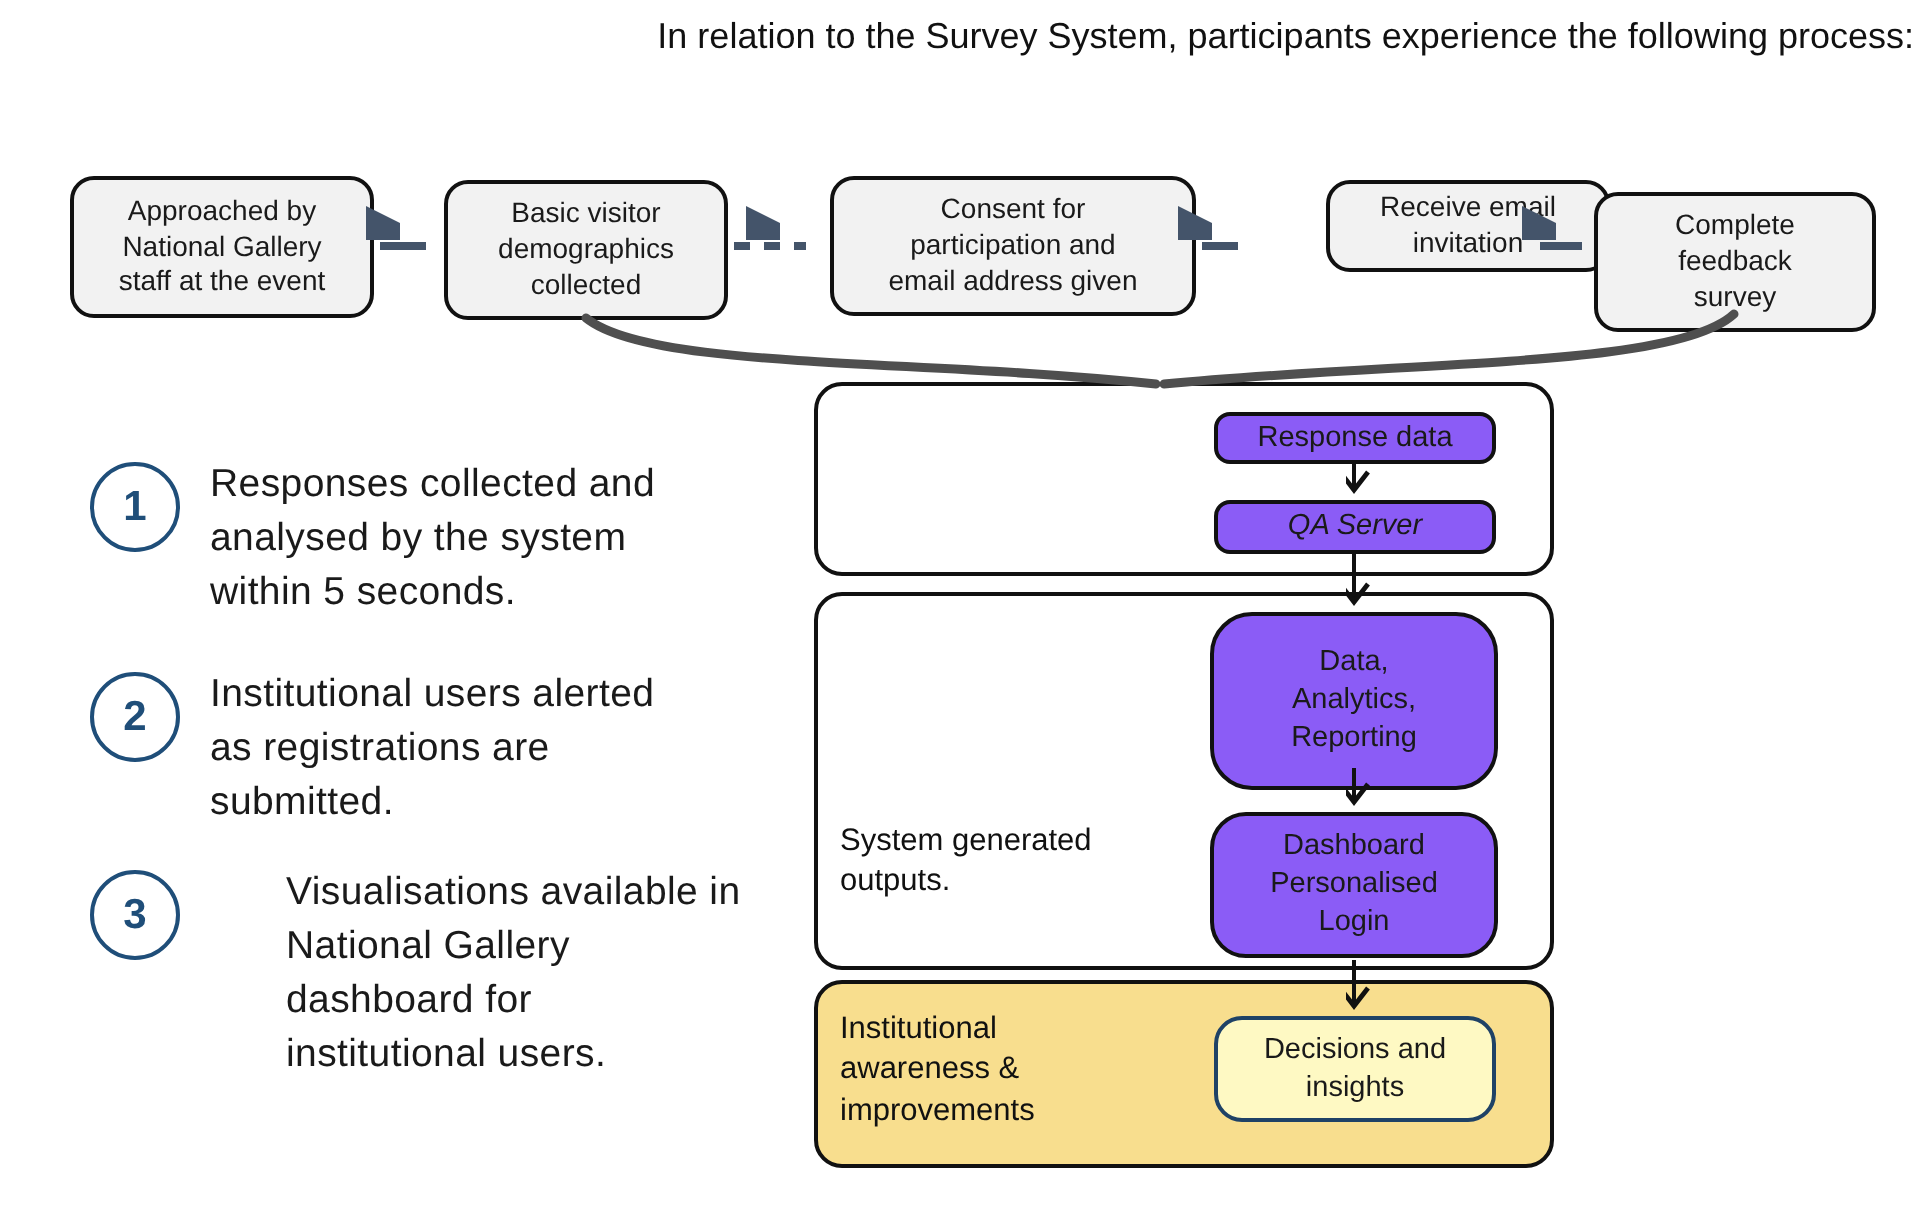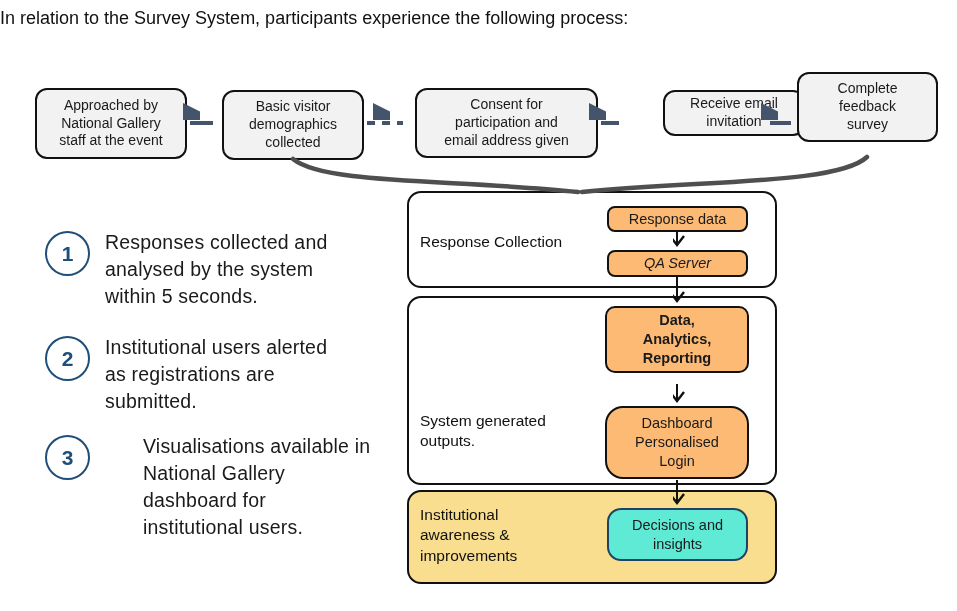--- a/index.html
+++ b/index.html
@@ -1,35 +1,35 @@
 <!DOCTYPE html>
 <html><head>
 <meta charset="utf-8">
 <style>
   html,body { margin:0; padding:0; background:#ffffff; }
   .page {
     position:relative; width:957px; height:611px; background:#ffffff;
     font-family:"Liberation Sans", sans-serif; color:#1a1a1a; overflow:hidden;
   }
   .title {
-    position:absolute; left:0; right:0; top:8px; text-align:left;
+    position:absolute; left:0; right:0; top:8px; text-align:right;
     font-size:18px; color:#111;
   }
   
   .step {
     position:absolute; box-sizing:border-box;
     background:#f2f2f2; border:2.5px solid #111; border-radius:12px;
     display:flex; align-items:center; justify-content:center; text-align:center;
     font-size:14px; line-height:1.28; white-space:pre-line; padding:2px 4px;
   }
   .s1{left:35px;  top:88px; width:152px; height:71px;}
   .s2{left:222px; top:90px; width:142px; height:70px;}
   .s3{left:415px; top:88px; width:183px; height:70px;}
   .s4{left:648px; top:90px; width:142px; height:46px;margin-left:15px;}
-  .s5{left:797px; top:72px; width:141px; height:70px;}
+  .s5{left:797px; top:96px; width:141px; height:70px;}
   
   .note-circle {
     position:absolute; box-sizing:border-box; width:45px; height:45px;
     border:2.5px solid #1F4E79; border-radius:50%;
     color:#1F4E79; font-weight:bold; font-size:21px;
     display:flex; align-items:center; justify-content:center;
   }
   .nc1{left:45px; top:231px;} .nc2{left:45px; top:336px;} .nc3{left:45px; top:435px;}
   .note-text {
     position:absolute; left:105px; width:285px;
@@ -45,30 +45,30 @@
   .c2{top:296px; height:189px;}
   .c3{top:490px; height:94px; background:#F8DE8E;}
   .section-label {
     position:absolute; left:420px; font-size:15.5px; line-height:1.32;
     white-space:pre-line; color:#111;
   }
   .sl1{top:232px;} .sl2{top:327px;} .sl3{top:411px;} .sl4{top:505px;}
   
   .node {
     position:absolute; box-sizing:border-box;
-    background:#fdba74; border:2px solid #111;
+    background:#8b5cf6; border:2px solid #111;
     display:flex; align-items:center; justify-content:center; text-align:center;
     font-size:14.5px; line-height:1.3; white-space:pre-line;
   }
   .n1{left:607px; top:206px; width:141px; height:26px; border-radius:8px;}
   .n2{left:607px; top:250px; width:141px; height:27px; border-radius:8px;font-style:italic;}
-  .n3{left:605px; top:306px; width:144px; height:67px; border-radius:10px;font-weight:bold;}
+  .n3{left:605px; top:306px; width:144px; height:89px; border-radius:21px;}
   .n4{left:605px; top:406px; width:144px; height:73px; border-radius:18px;}
   .n5{left:607px; top:508px; width:141px; height:53px; border-radius:14px;
-      background:#5eead4; border:2.5px solid #1F4266;}
+      background:#fef9c3; border:2.5px solid #1F4266;}
   .connectors { position:absolute; left:0; top:0; pointer-events:none; }
 </style>
 </head>
 <body>
 
 <div class="page">
 
   <div class="title">In relation to the Survey System, participants experience the following process:</div>
 
   <div class="step s1">Approached by
@@ -97,21 +97,20 @@
   <div class="note-circle nc3">3</div>
   <div class="note-text nt3">Visualisations available in
 National Gallery
 dashboard for
 institutional users.</div>
 
   <div class="container c1"></div>
   <div class="container c2"></div>
   <div class="container c3"></div>
 
-  <div class="section-label sl1">Response Collection</div>
   <div class="section-label sl3">System generated
 outputs.</div>
   <div class="section-label sl4">Institutional
 awareness &amp;
 improvements</div>
 
   <div class="node n1">Response data</div>
   <div class="node n2">QA Server</div>
   <div class="node n3">Data,
 Analytics,

